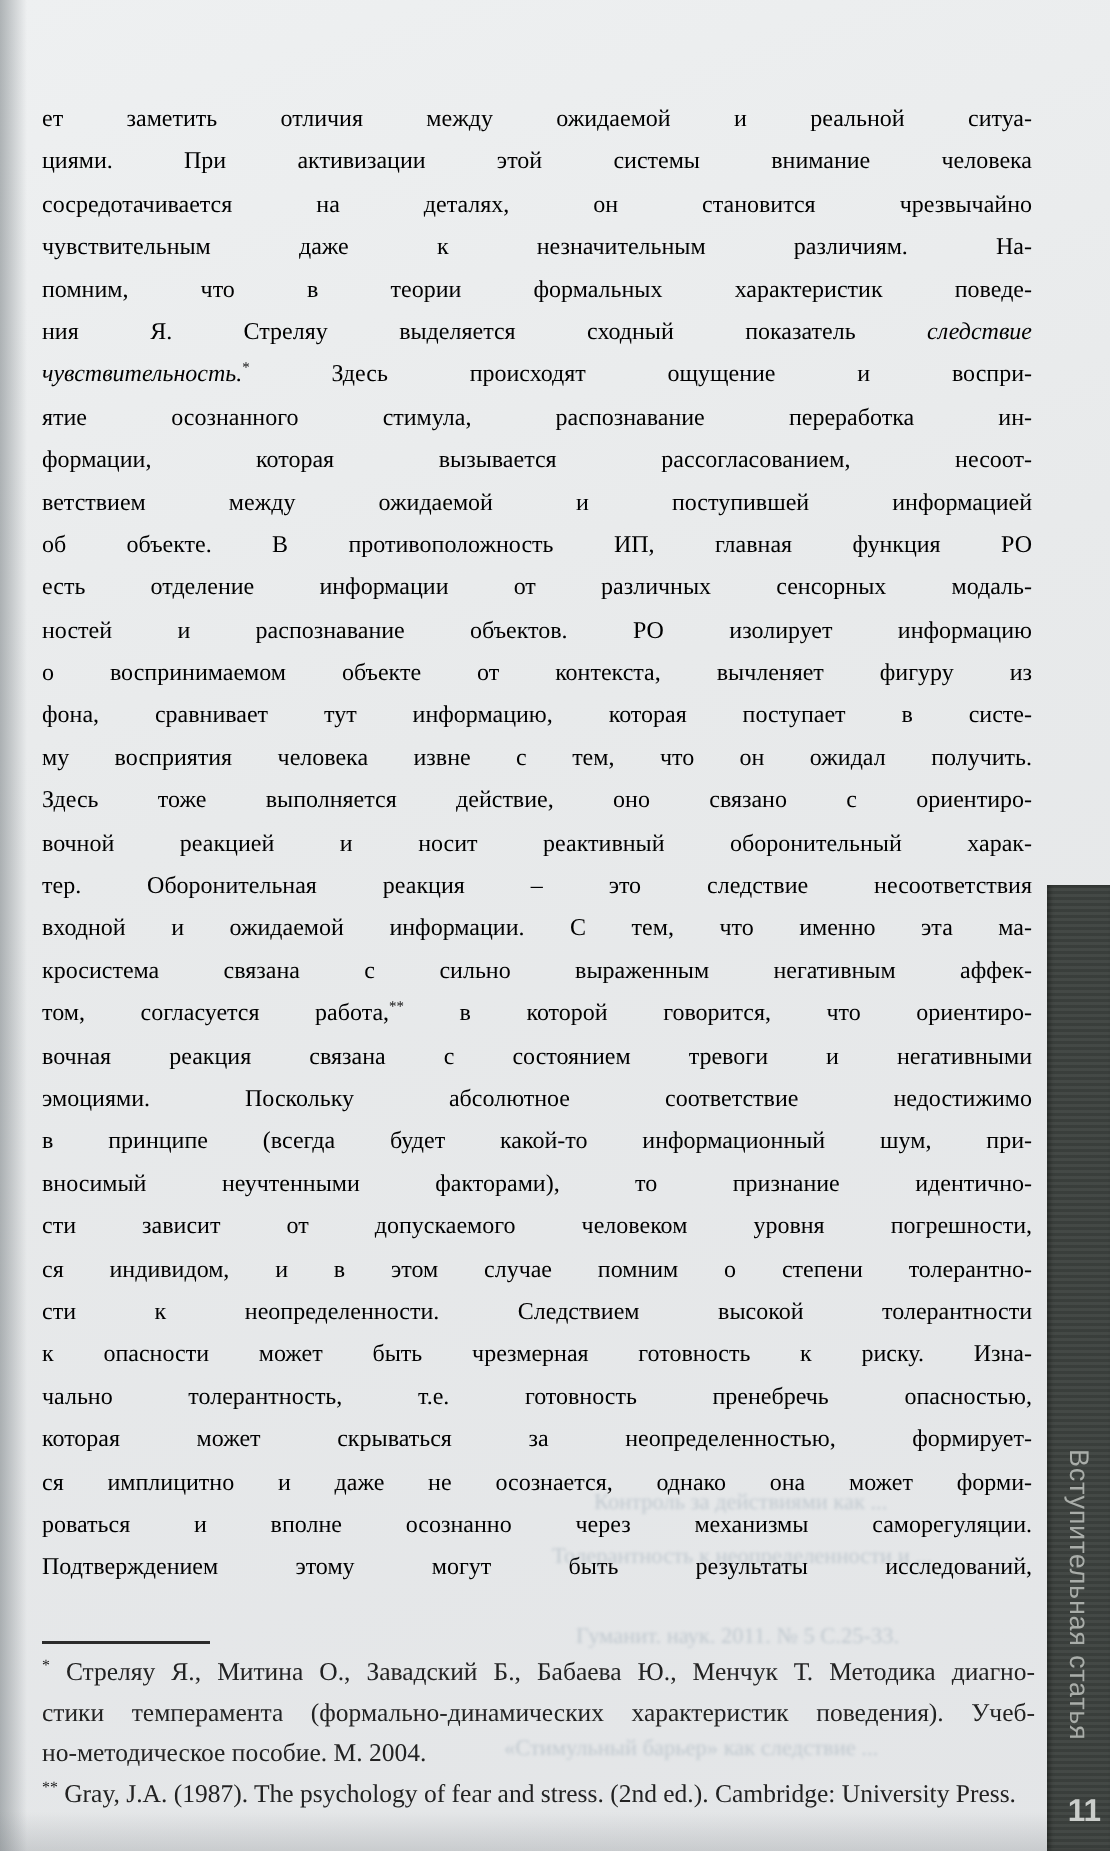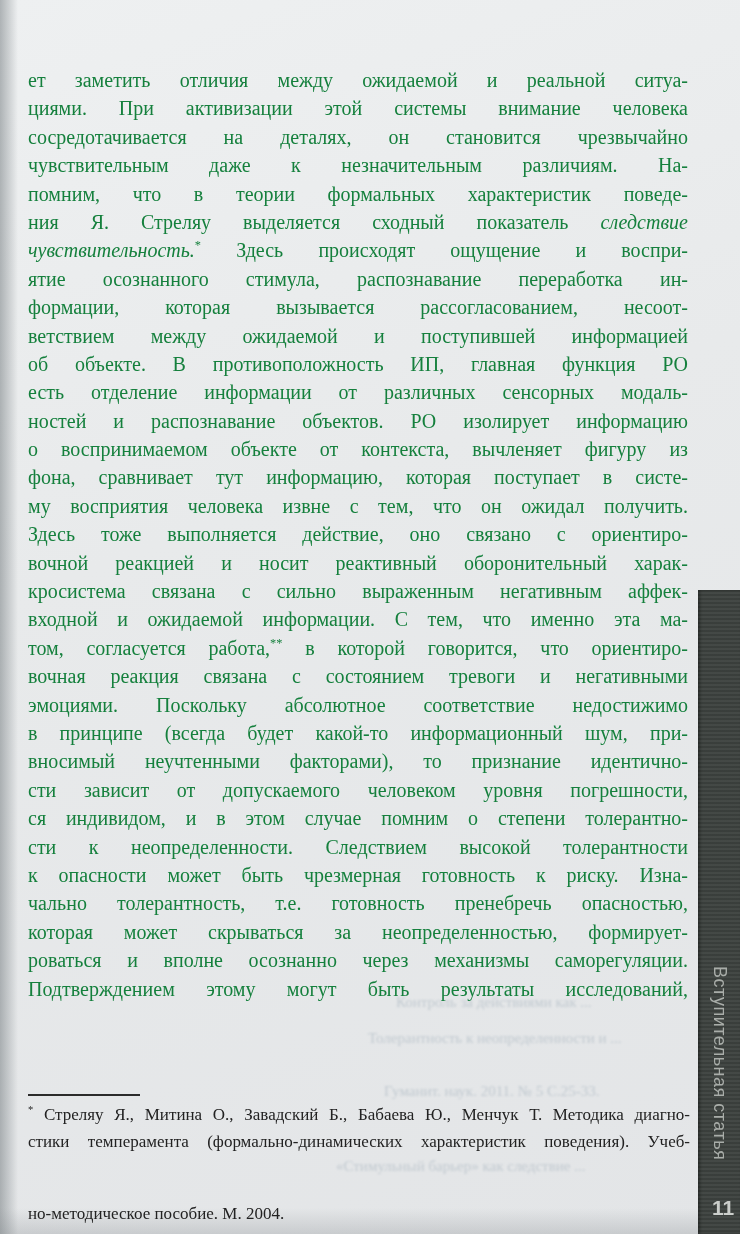--- a/index.html
+++ b/index.html
@@ -13,27 +13,27 @@
     background:linear-gradient(90deg,rgba(110,118,122,.50),rgba(110,118,122,0));
     pointer-events:none;
   }
   .bottom-shade{
     position:absolute;left:0;bottom:0;width:100%;height:26px;
     background:linear-gradient(0deg,rgba(120,126,130,.25),rgba(120,126,130,0));
     pointer-events:none;
   }
   .body-text{
     position:absolute;left:28px;top:66px;width:660px;
-    font-size:20px;color:#15803d;
+    font-size:16px;color:#000000;
   }
   .tline{
     line-height:28.4px;height:28.4px;overflow:hidden;
     text-align:justify;text-align-last:justify;
   }
-  .tline.left{text-align:left;text-align-last:left;margin-top:45px;}
+  .tline.left{text-align:left;text-align-last:left;}
   .s-i{font-style:italic;}
   .s-b{font-weight:normal;}
   .s-sup{font-size:62%;vertical-align:super;line-height:0;}
   .fn-divider{
     position:absolute;left:28px;top:1094px;width:112px;height:0;
     border-top:2px solid #2b2b2b;
   }
   .footnotes{
     position:absolute;left:28px;top:1101px;width:662px;
     font-size:17px;color:#222;
@@ -84,33 +84,35 @@
     <div class="tline"><span>формации, которая вызывается рассогласованием, несоот-</span></div>
     <div class="tline"><span>ветствием между ожидаемой и поступившей информацией</span></div>
     <div class="tline"><span>об объекте. В противоположность </span><span class="s-b">ИП,</span><span> главная функция </span><span class="s-b">РО</span></div>
     <div class="tline"><span>есть отделение информации от различных сенсорных модаль-</span></div>
     <div class="tline"><span>ностей и распознавание объектов. </span><span class="s-b">РО</span><span> изолирует информацию</span></div>
     <div class="tline"><span>о воспринимаемом объекте от контекста, вычленяет фигуру из</span></div>
     <div class="tline"><span>фона, сравнивает тут информацию, которая поступает в систе-</span></div>
     <div class="tline"><span>му восприятия человека извне с тем, что он ожидал получить.</span></div>
     <div class="tline"><span>Здесь тоже выполняется действие, оно связано с ориентиро-</span></div>
     <div class="tline"><span>вочной реакцией и носит реактивный оборонительный харак-</span></div>
+    <div class="tline"><span>тер. Оборонительная реакция – это следствие несоответствия</span></div>
+    <div class="tline"><span>входной и ожидаемой информации. С тем, что именно эта ма-</span></div>
     <div class="tline"><span>кросистема связана с сильно выраженным негативным аффек-</span></div>
-    <div class="tline"><span>входной и ожидаемой информации. С тем, что именно эта ма-</span></div>
     <div class="tline"><span>том, согласуется работа,</span><span class="s-sup">**</span><span> в которой говорится, что ориентиро-</span></div>
     <div class="tline"><span>вочная реакция связана с состоянием тревоги и негативными</span></div>
     <div class="tline"><span>эмоциями. Поскольку абсолютное соответствие недостижимо</span></div>
     <div class="tline"><span>в принципе (всегда будет какой-то информационный шум, при-</span></div>
     <div class="tline"><span>вносимый неучтенными факторами), то признание идентично-</span></div>
     <div class="tline"><span>сти зависит от допускаемого человеком уровня погрешности,</span></div>
     <div class="tline"><span>ся индивидом, и в этом случае помним о степени толерантно-</span></div>
     <div class="tline"><span>сти к неопределенности. Следствием высокой толерантности</span></div>
     <div class="tline"><span>к опасности может быть чрезмерная готовность к риску. Изна-</span></div>
     <div class="tline"><span>чально толерантность, т.е. готовность пренебречь опасностью,</span></div>
     <div class="tline"><span>которая может скрываться за неопределенностью, формирует-</span></div>
+    <div class="tline"><span>ся имплицитно и даже не осознается, однако она может форми-</span></div>
     <div class="tline"><span>роваться и вполне осознанно через механизмы саморегуляции.</span></div>
     <div class="tline"><span>Подтверждением этому могут быть результаты исследований,</span></div>
   </div>
 
 <div class="fn-divider"></div>
 <div class="footnotes" id="footnotes">
     <div class="tline"><span class="s-sup">*</span><span> Стреляу Я., Митина О., Завадский Б., Бабаева Ю., Менчук Т. Методика диагно-</span></div>
     <div class="tline"><span>стики темперамента (формально-динамических характеристик поведения). Учеб-</span></div>
     <div class="tline left"><span>но-методическое пособие. М. 2004.</span></div>
     <div class="tline left"><span class="s-sup">**</span><span> Gray, J.A. (1987). The psychology of fear and stress. (2nd ed.). Cambridge: University Press.</span></div>

